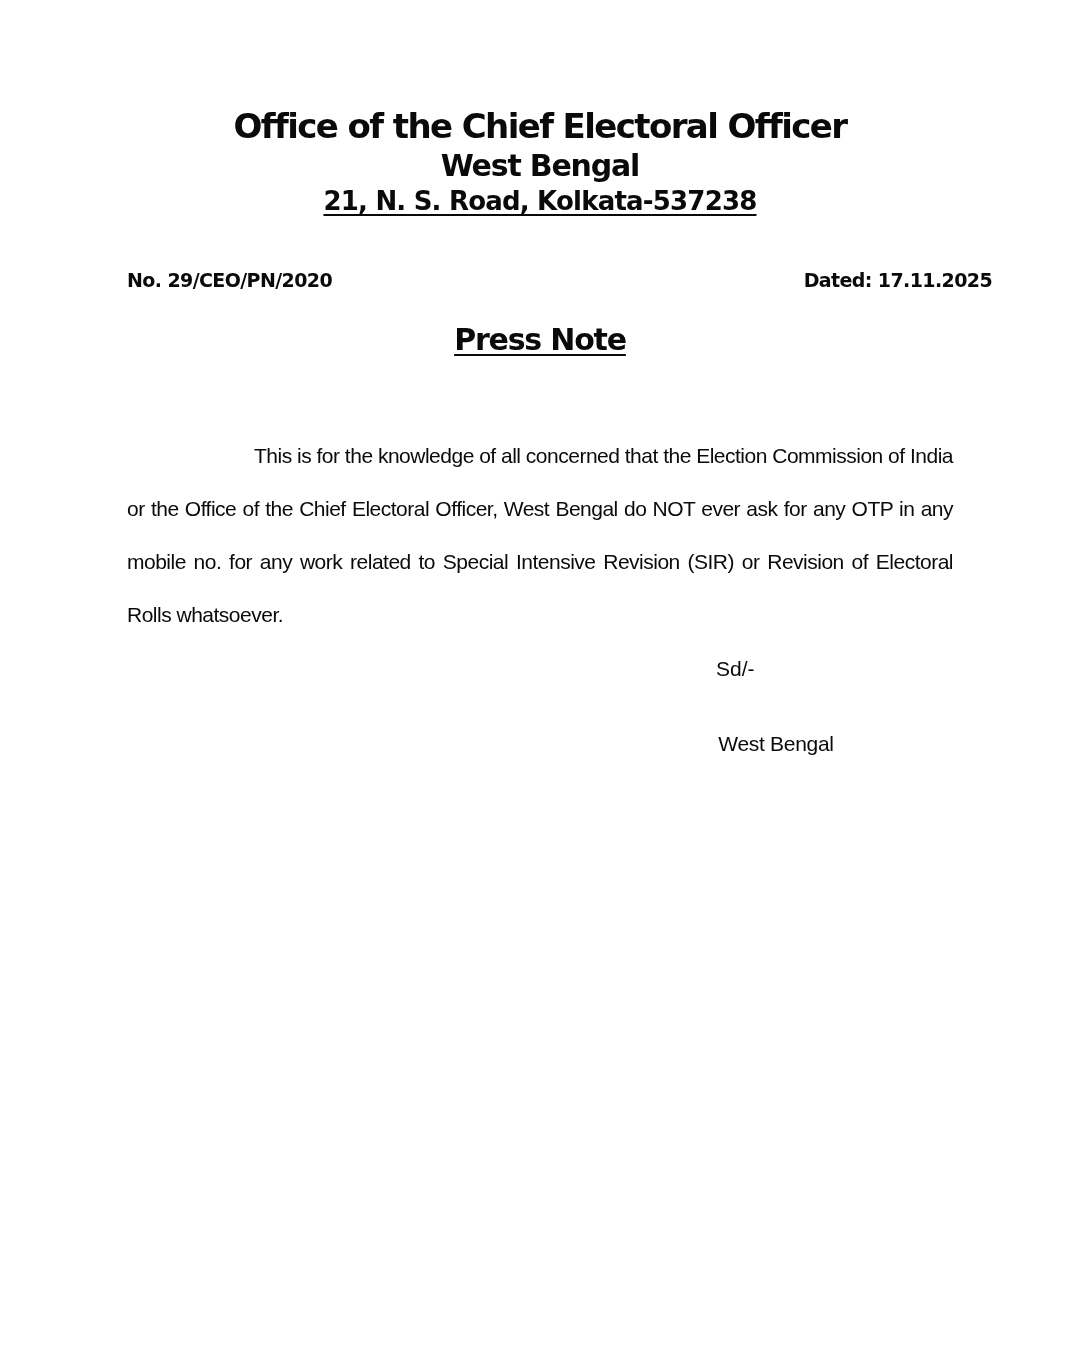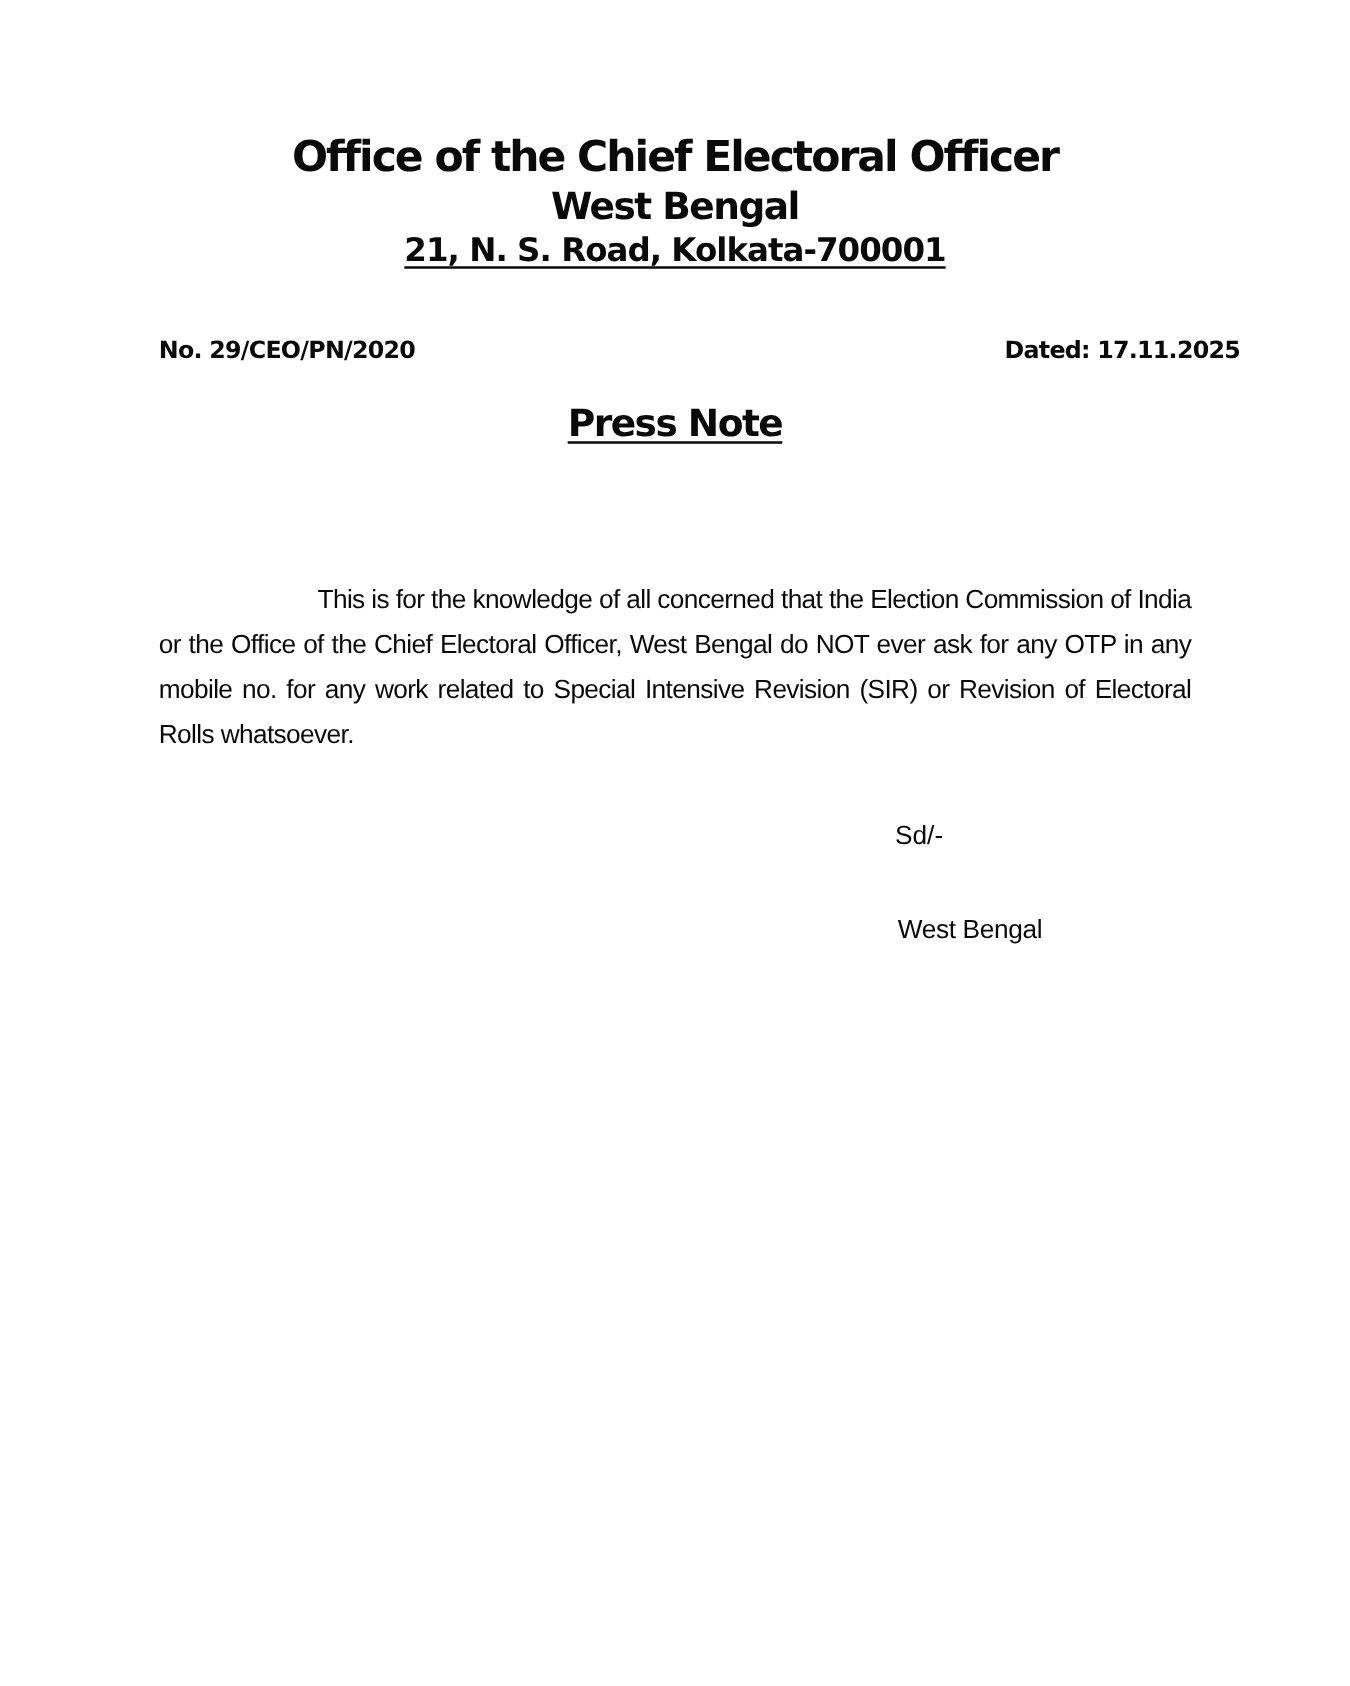--- a/index.html
+++ b/index.html
@@ -89,25 +89,25 @@
       line-height: 40px;
     }
     .doc-type span {
       text-decoration: underline;
       text-decoration-thickness: 2px;
       text-underline-offset: 4px;
     }
     .body-text {
       position: absolute;
       left: 127px;
-      top: 441px;
+      top: 408px;
       width: 826px;
       font-family: "Liberation Sans", sans-serif;
       font-size: 21px;
-      line-height: 36px;
+      line-height: 53px;
       text-align: justify;
       text-indent: 127px;
       letter-spacing: -0.5px;
       word-spacing: 0px;
     }
     .signature {
       position: absolute;
       top: 655px;
       left: 716px;
       font-family: "Liberation Sans", sans-serif;
@@ -138,21 +138,21 @@
     }
   </style>
 </head>
 <body>
 
 <div class="page">
 
   <div class="header-title">Office of the Chief Electoral Officer</div>
   <div class="header-state">West Bengal</div>
   <div class="header-address">
-    <span>21, N. S. Road, Kolkata-700001</span>
+    <span>21, N. S. Road, Kolkata-537238</span>
   </div>
 
   <div class="ref-number">No. 29/CEO/PN/2020</div>
   <div class="ref-date">Dated: 17.11.2025</div>
 
   <div class="doc-type">
     <span>Press Note</span>
   </div>
 
   <p class="body-text">This is for the knowledge of all concerned that the Election Commission of India or the Office of the Chief Electoral Officer, West Bengal do NOT ever ask for any OTP in any mobile no. for any work related to Special Intensive Revision (SIR) or Revision of Electoral Rolls whatsoever.</p>

